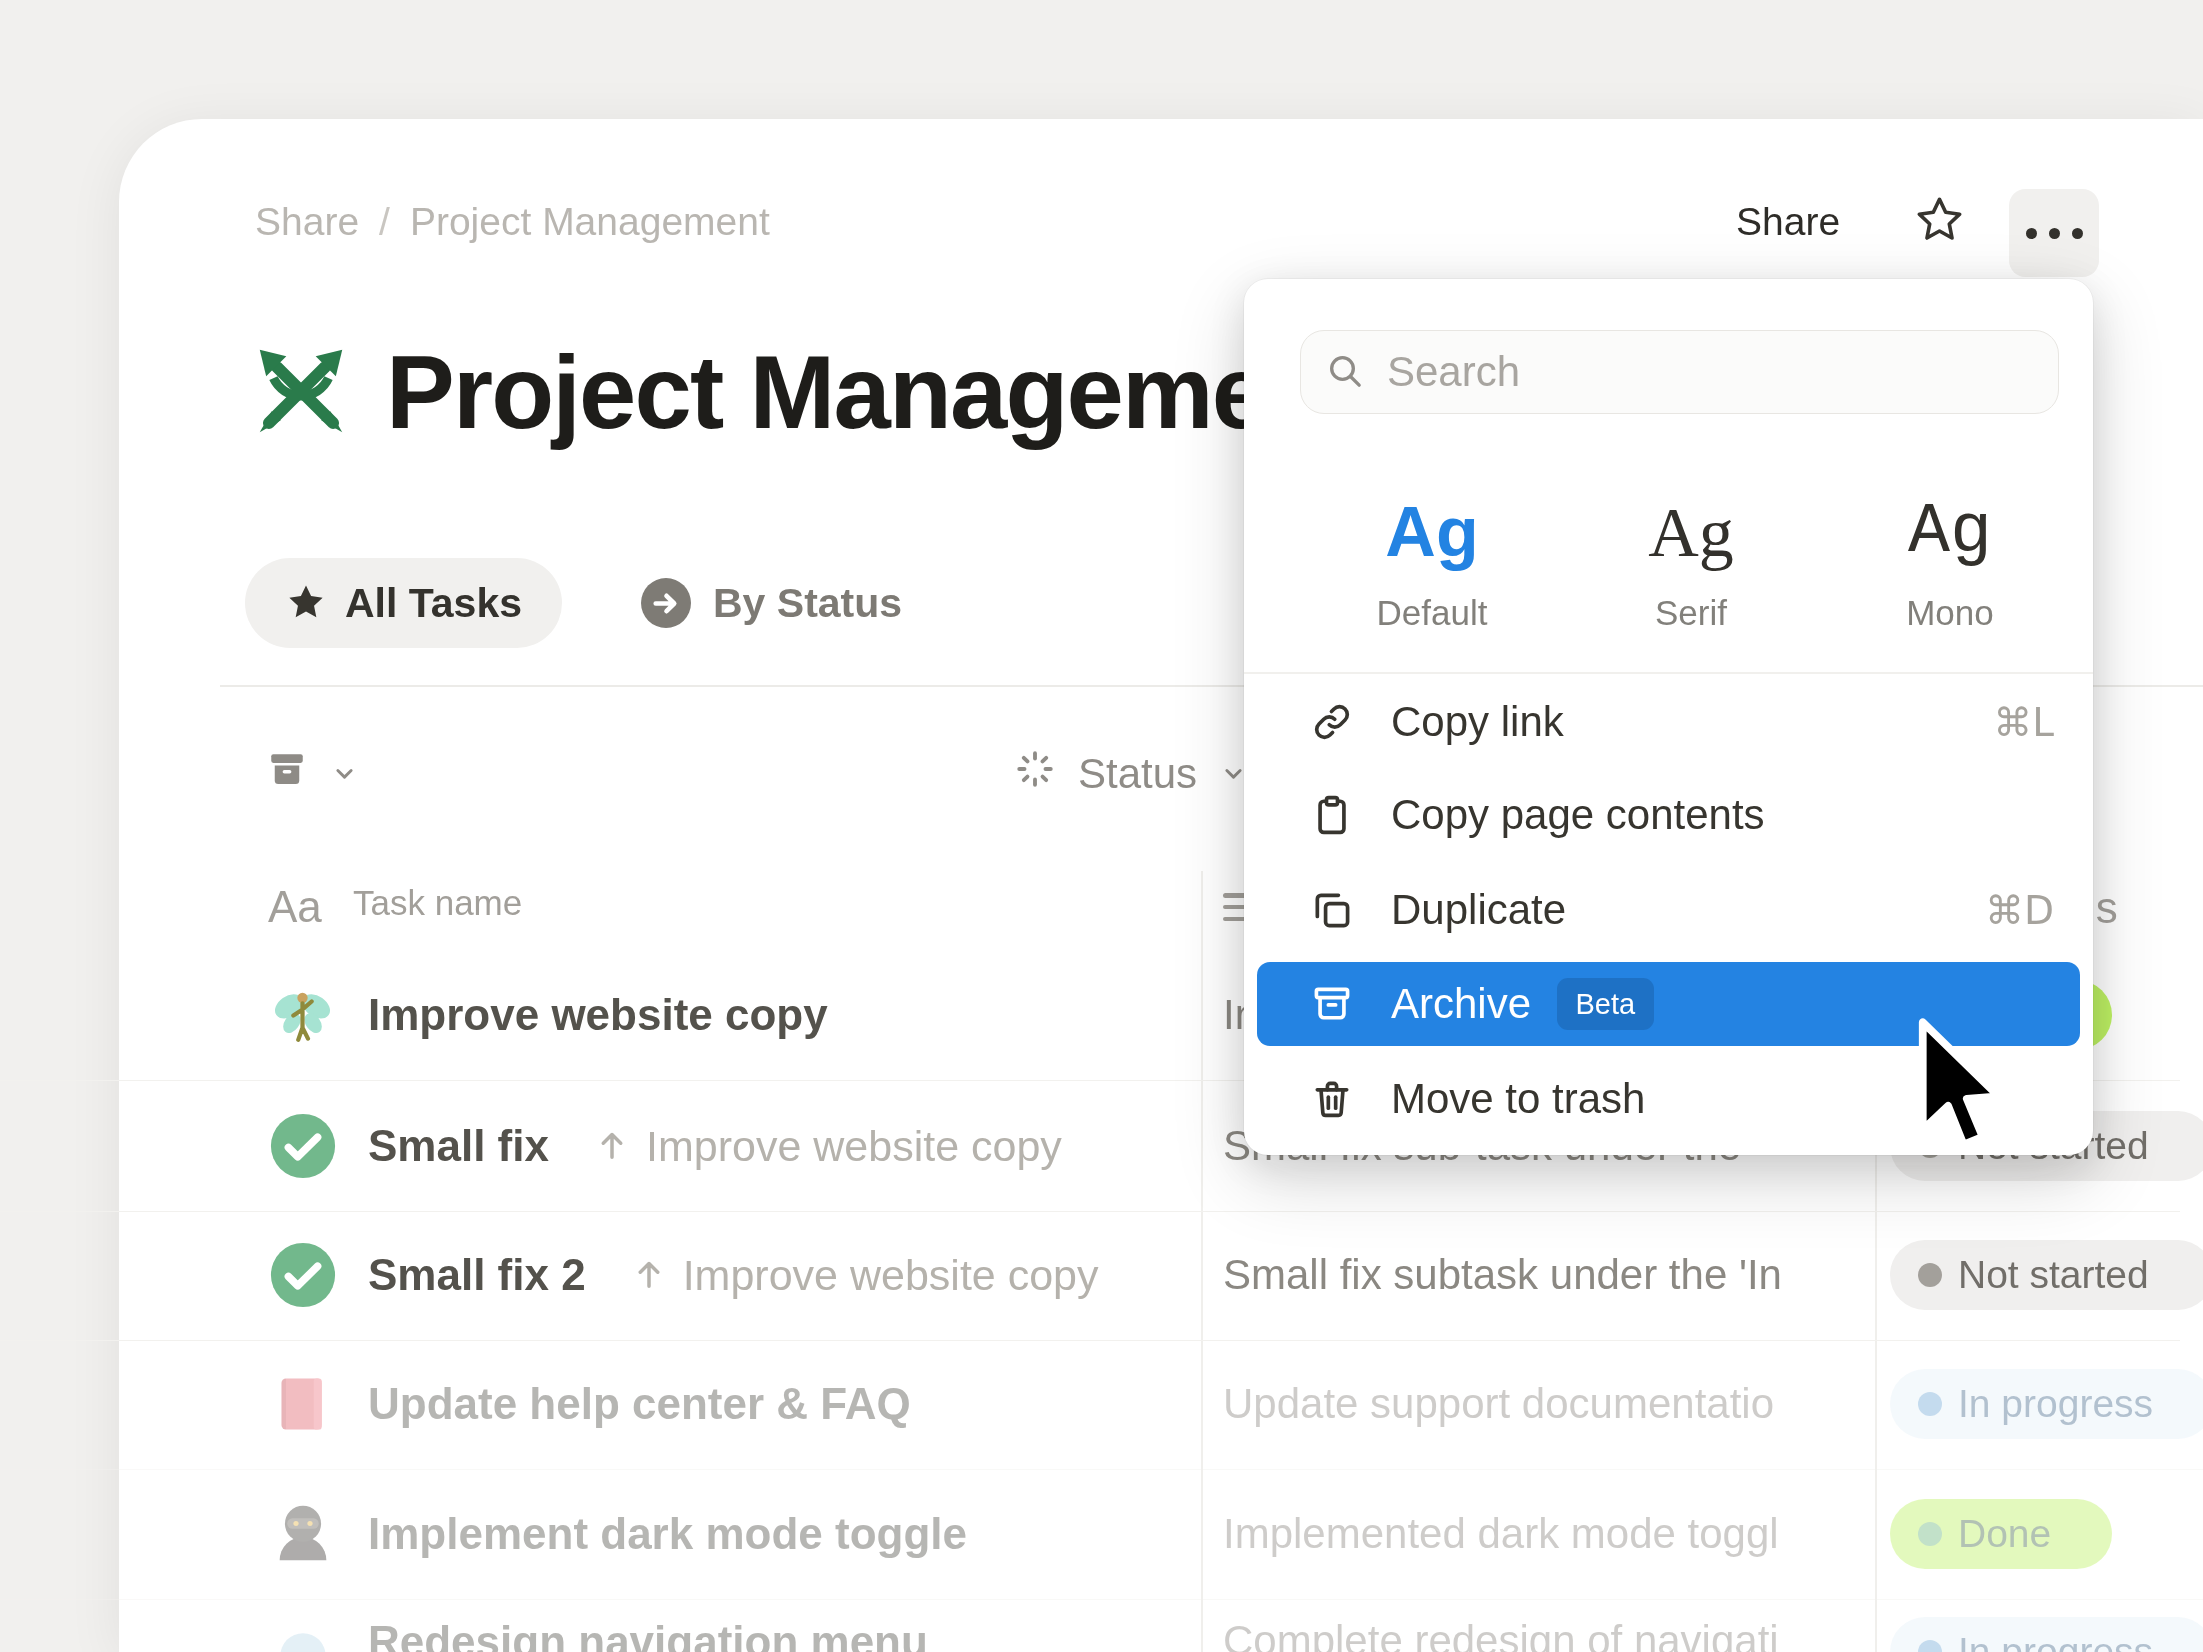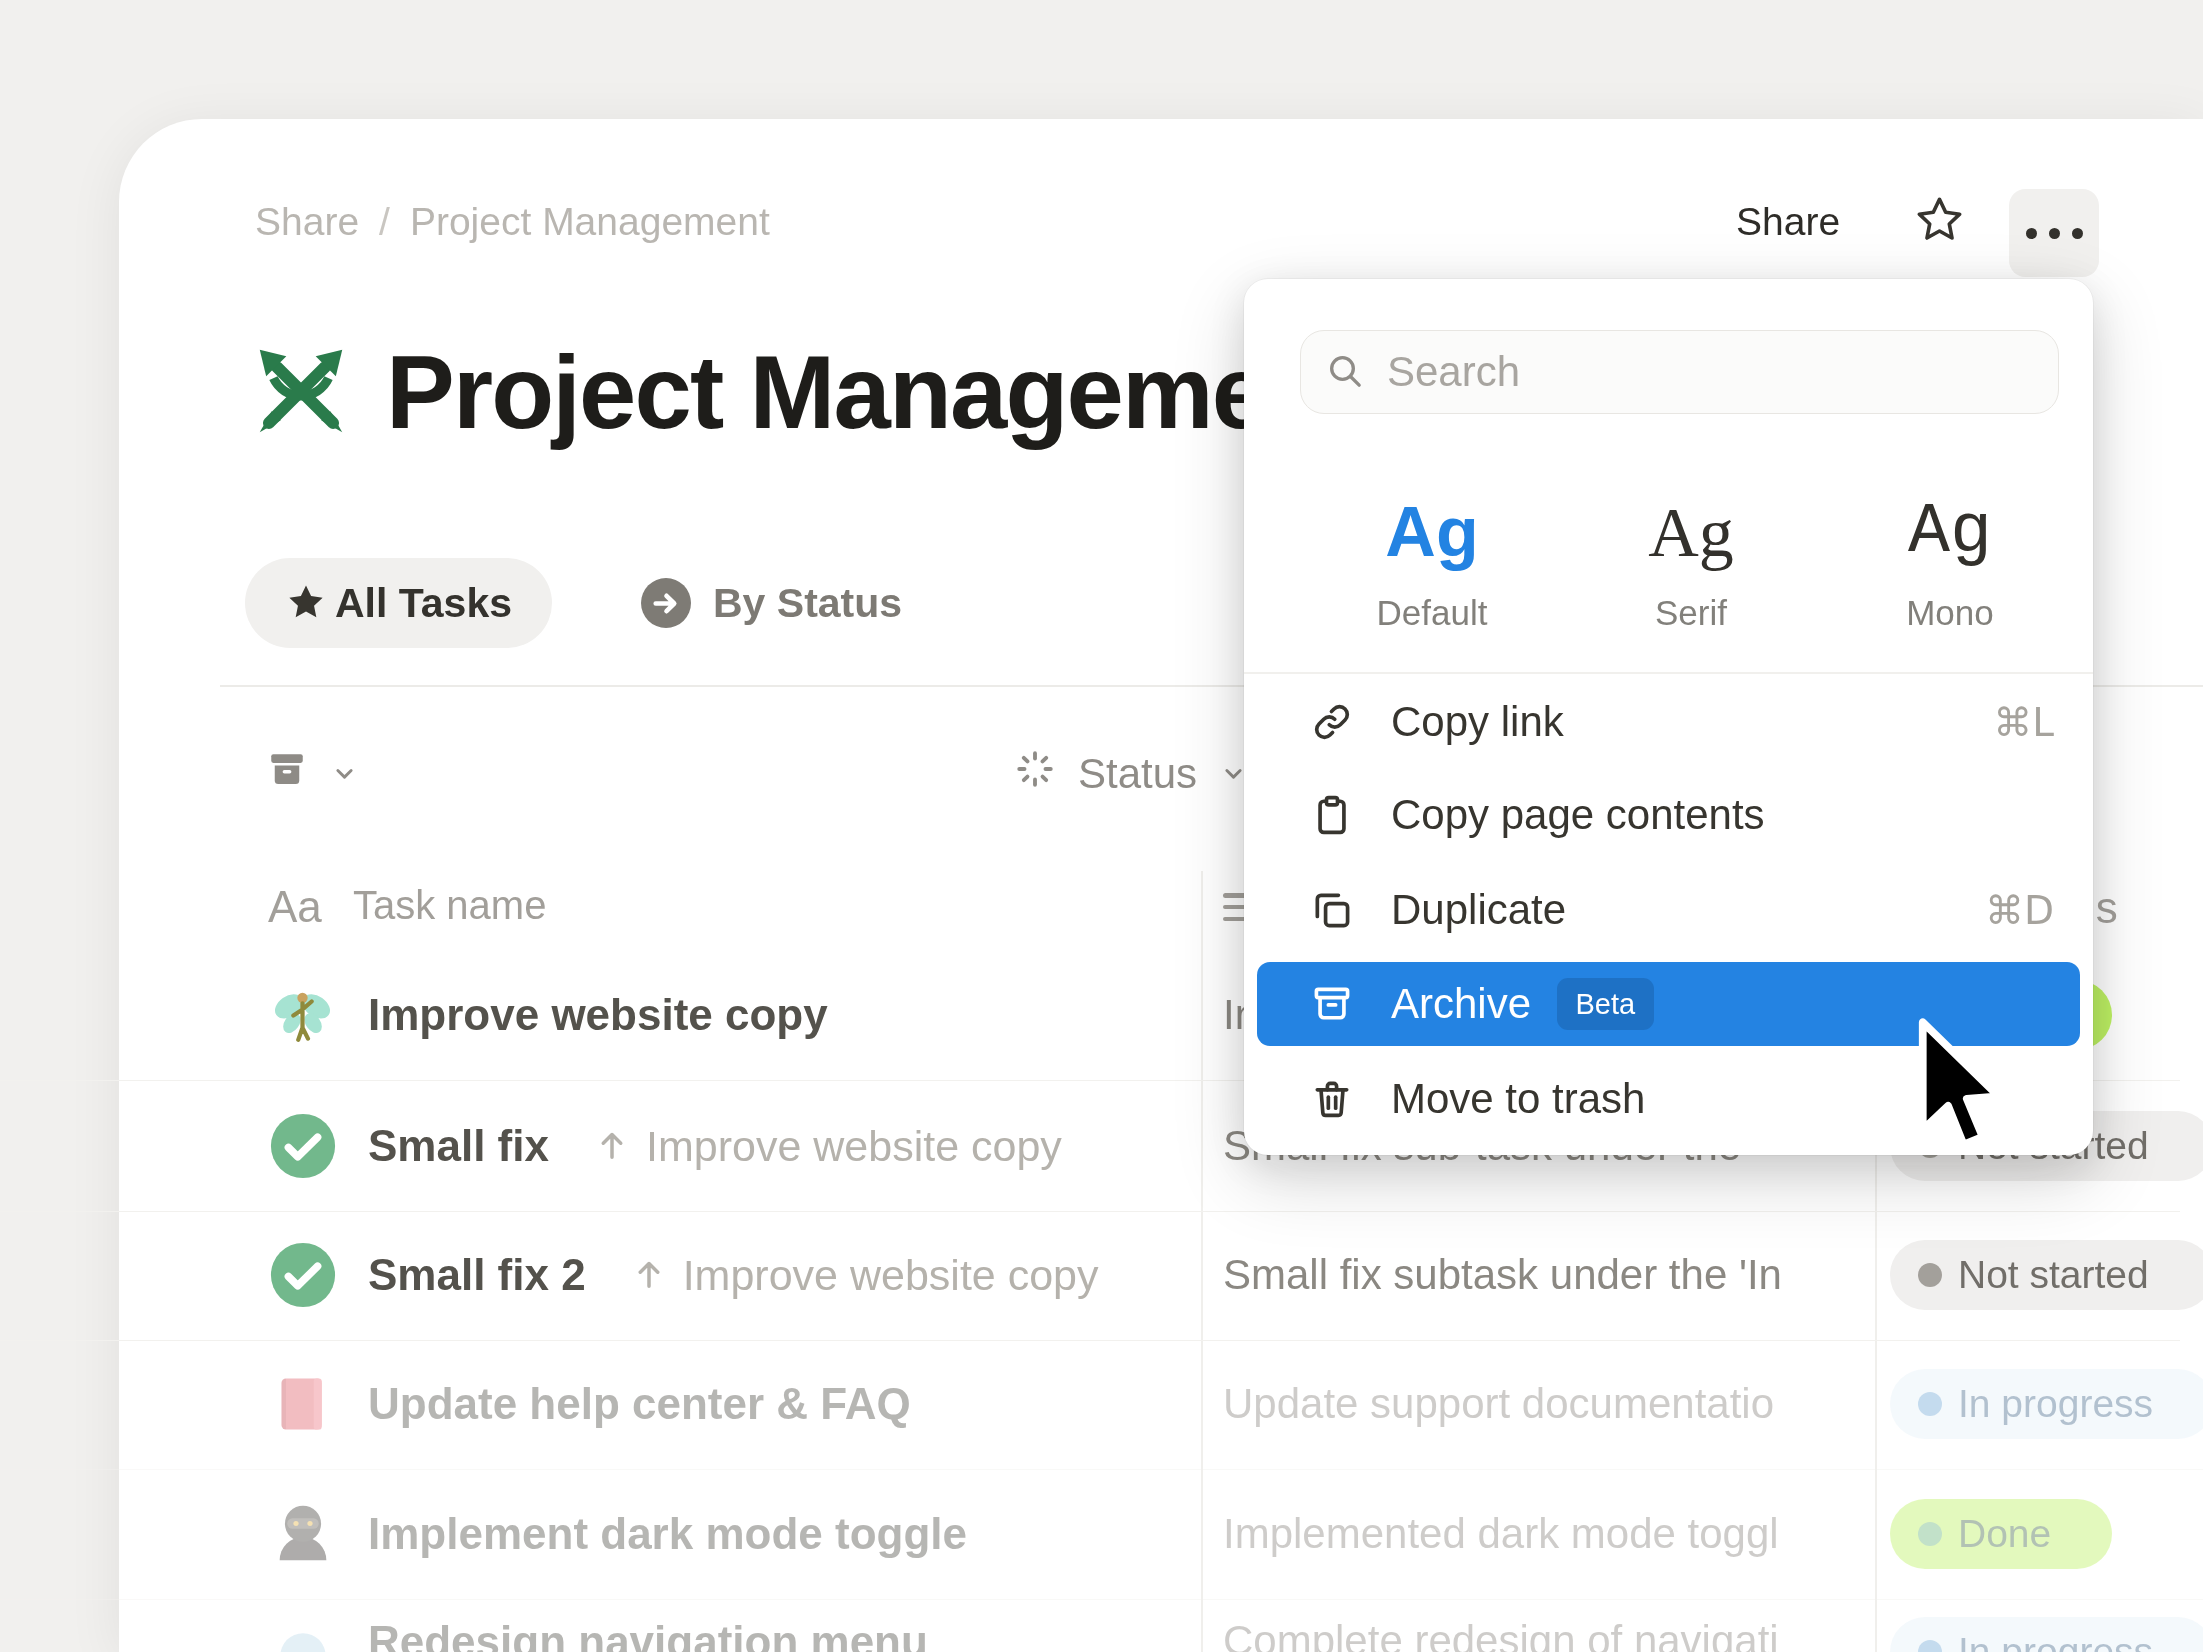--- a/index.html
+++ b/index.html
@@ -22,36 +22,36 @@
   .more-btn{left:2009px;top:189px;width:90px;height:88px;background:#F1F0EE;border-radius:16.5px;
             display:flex;align-items:center;justify-content:center;gap:12px;}
   .dot{width:11px;height:11px;border-radius:5.5px;background:#33312C;}
 
   
   .title-icon{left:246px;top:336px;width:110px;height:110px;}
   .page-title{left:386px;top:334px;font-size:103px;font-weight:700;color:#1E1D1A;letter-spacing:-1.8px;}
 
   
   .tab-pill{left:245px;top:558px;height:90px;background:#F1F0EE;border-radius:46px;
-            display:flex;align-items:center;gap:8px;padding:0 40px;}
+            display:flex;align-items:center;gap:18px;padding:0 40px;}
   .tab-pill .lbl{font-size:41px;font-weight:700;color:#34322D;}
   .tab-bystatus{left:641px;top:558px;height:90px;display:flex;align-items:center;gap:22px;}
   .bs-circle{width:50px;height:50px;border-radius:25px;background:#7E7B75;display:flex;align-items:center;justify-content:center;}
   .tab-bystatus .lbl{font-size:41px;font-weight:600;color:#7D7A74;}
 
   .divider-top{left:220px;top:685px;width:1984px;height:1.8px;background:#ECEBE8;}
 
   
   .filter-group{top:748px;height:51px;display:flex;align-items:center;gap:22px;color:#8F8C87;font-size:42px;}
   .fg1{left:266px;}
   .fg2{left:1014px;}
 
   
   .th-aa{left:268px;top:882px;font-size:44px;color:#A29F9A;}
-  .th-name{left:353px;top:883px;font-size:40px;color:#A29F9A;}
+  .th-name{left:353px;top:883px;font-size:35px;color:#A29F9A;}
   .th-text-icon{left:1223px;top:893px;width:37px;display:flex;flex-direction:column;gap:7.3px;}
   .th-text-icon i{display:block;height:4.6px;border-radius:2.8px;background:#A29F9A;}
   .th-status-icon{left:1890px;top:887px;}
   .th-status{left:1993px;top:883px;font-size:44px;color:#A29F9A;}
 
   .vline{top:871px;height:782px;width:1.8px;background:#F0EFEC;}
   .v1{left:1201px;} .v2{left:1875px;}
 
   
   .row{left:0;width:2180px;height:130px;border-bottom:1.8px solid #F2F1EE;}

